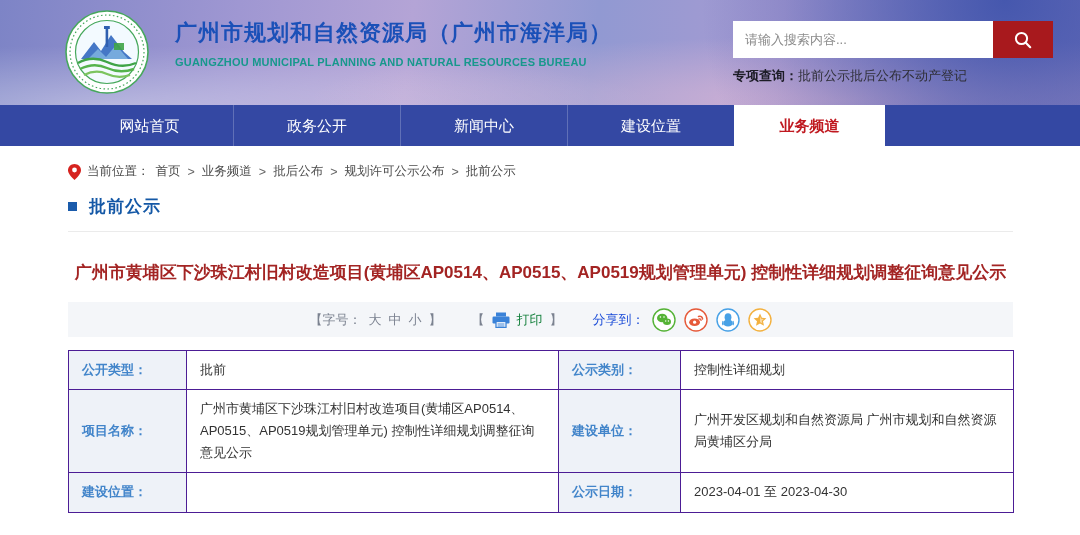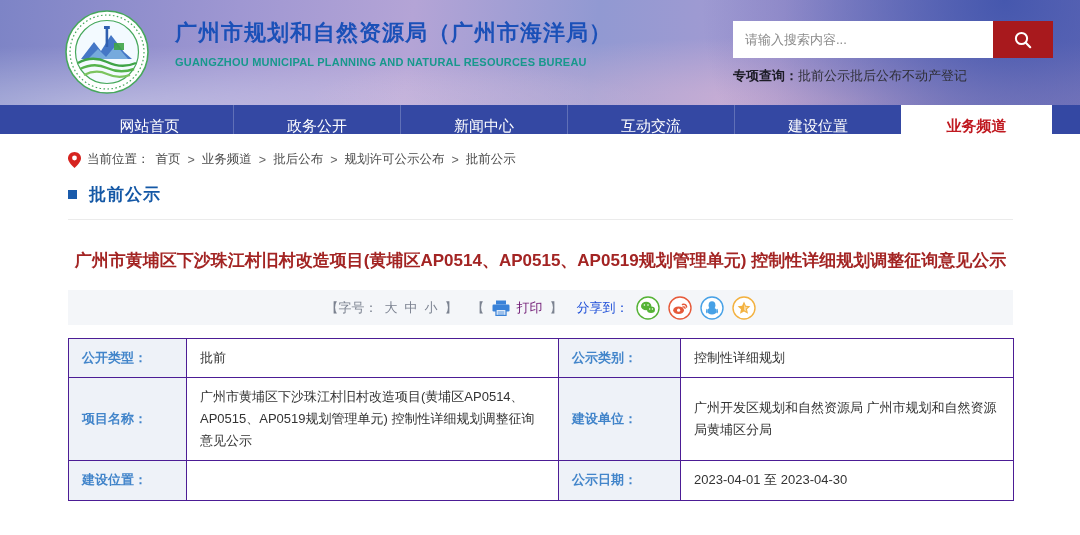--- a/index.html
+++ b/index.html
@@ -24,45 +24,45 @@
   .search-input{ width:260px; height:37px; border:none; outline:none; padding:0 12px;
     font-size:13px; color:#333; background:#fff; }
   .search-input::placeholder{ color:#8a8a8a; }
   .search-btn{ width:60px; height:37px; border:none; background:#a8191d; cursor:pointer;
     display:flex; align-items:center; justify-content:center; }
   .quick-query{ margin-top:9px; font-size:13px; color:#2a2a33; display:flex; gap:0; align-items:center; }
   .quick-query .qq-label{ font-weight:bold; color:#1c1c26; }
   .quick-query a{ color:#2f2f38; text-decoration:none; cursor:pointer; }
 
   
-  .main-nav{ height:29px; background:#3448a3; display:flex; padding-left:66px; }
+  .main-nav{ height:41px; background:#3448a3; display:flex; padding-left:66px; }
   .nav-item{ width:167px; height:43px; display:flex; align-items:center; justify-content:center;
     color:#fff; font-size:15px; cursor:pointer; }
   .nav-item.sep{ border-left:1px solid rgba(255,255,255,.22); }
   .nav-item.active{ width:151px; background:#fff; color:#c01920; font-weight:bold; }
 
   
   .content{ width:945px; margin-left:68px; }
   .breadcrumb{ display:flex; align-items:center; gap:6px; padding-top:17px; font-size:12.5px; color:#4c4c4c; }
   .breadcrumb a{ color:#4c4c4c; text-decoration:none; cursor:pointer; }
   .crumb-sep{ color:#666; margin:0 1px; }
   .section-head{ display:flex; align-items:center; gap:12px; margin-top:15px; padding-bottom:13px;
     border-bottom:1px solid #ebebeb; }
   .blue-square{ width:9px; height:9px; background:#1a5bab; }
   .section-title{ font-size:17px; font-weight:bold; color:#1458a6; letter-spacing:1px; }
 
   .article-title{ margin:27px auto 0; max-width:935px; text-align:center;
     font-size:17px; font-weight:bold; color:#a32423; line-height:1.65; }
 
   .toolbar{ margin-top:15px; height:35px; background:#f4f6f9;
-    display:flex; align-items:center; justify-content:center; gap:14px;
+    display:flex; align-items:center; justify-content:center; gap:30px;
     font-size:13px; color:#7b8290; }
   .tool-group{ display:flex; align-items:center; gap:7px; }
   .fontsize-opt{ cursor:pointer; color:#7b8290; }
-  .print-label{ cursor:pointer; color:#701a75; }
+  .print-label{ cursor:pointer; color:#15803d; }
   .share-label{ color:#1d4ed8; }
   .share-icons{ display:flex; gap:8px; align-items:center; }
   .share-btn{ width:24px; height:24px; cursor:pointer; display:block; background:none; border:none; padding:0; }
 
   
   table.info{ margin-top:13px; width:945px; border-collapse:collapse; table-layout:fixed; }
   table.info td{ border:1px solid #4c1d95; font-size:13px; padding:8px 13px; vertical-align:middle; }
   td.lbl{ background:#eef2f8; color:#4285ca; font-weight:bold; }
   td.val{ background:#fff; color:#333; line-height:1.7; }
 </style>
@@ -107,21 +107,20 @@
       <a>批后公布</a>
       <a>不动产登记</a>
     </div>
   </div>
 </div>
 
 <div class="main-nav">
   <div class="nav-item">网站首页</div>
   <div class="nav-item sep">政务公开</div>
   <div class="nav-item sep">新闻中心</div>
-  <div class="nav-item sep">互动交流</div>
   <div class="nav-item sep">建设位置</div>
   <div class="nav-item active">业务频道</div>
 </div>
 
 <div class="content">
 
   <div class="breadcrumb">
     <svg width="13" height="16" viewBox="0 0 13 16">
       <path d="M6.5 0 C2.9 0 0 2.8 0 6.2 C0 10.4 6.5 16 6.5 16 C6.5 16 13 10.4 13 6.2 C13 2.8 10.1 0 6.5 0 Z" fill="#d6231f"></path>
       <circle cx="6.5" cy="6" r="2.4" fill="#ffffff"></circle>

